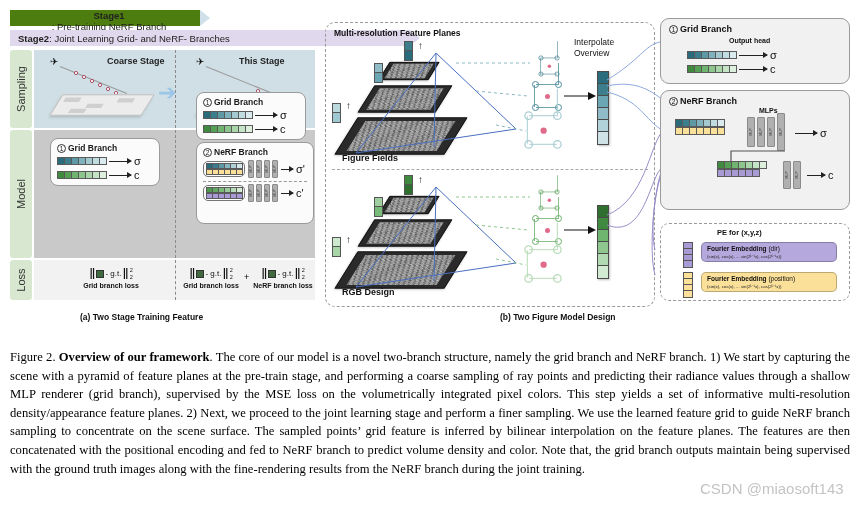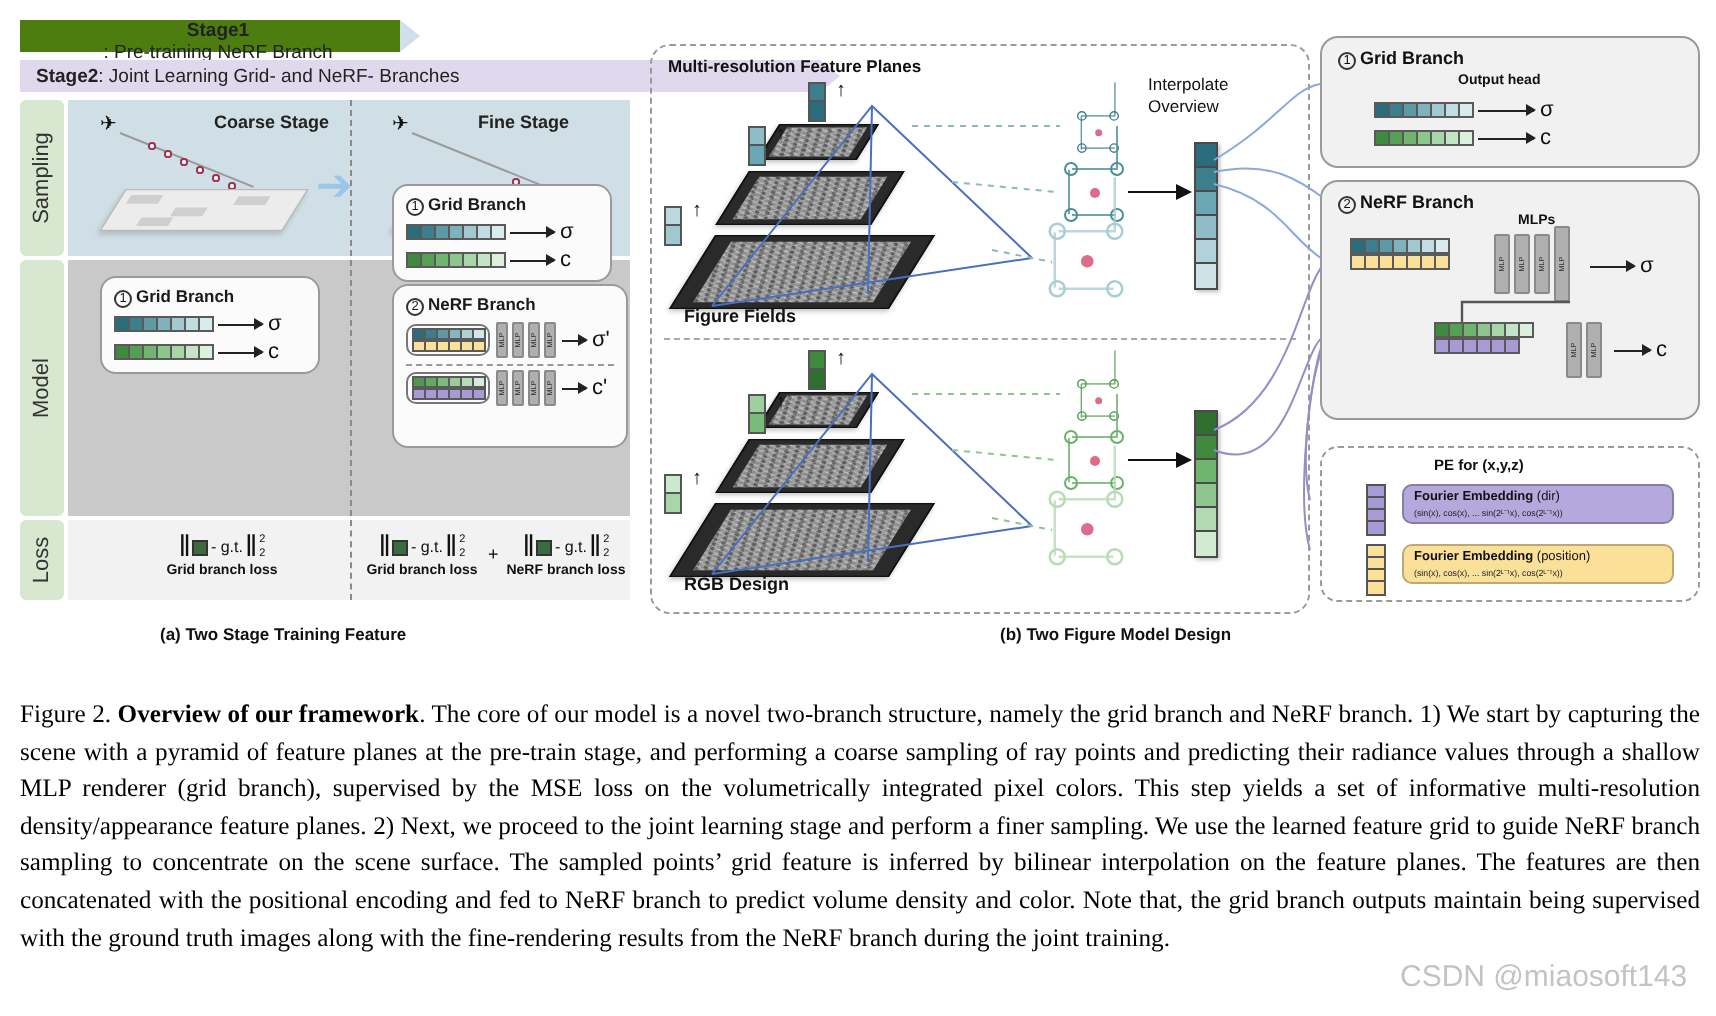--- a/index.html
+++ b/index.html
@@ -241,21 +241,21 @@
       <span>Model</span>
     </div>
     <div class="row-label-col" id="lbl-loss">
       <span>Loss</span>
     </div>
 
     <div class="band" id="band-sampling">
       <div class="divider-v"></div>
 
       <div class="stage-title" style="left:47px; top:6px;margin-left:26px;">Coarse Stage</div>
-      <div class="stage-title" style="left:205px; top:6px;">Fine Stage</div>
+      <div class="stage-title" style="left:205px; top:6px;">This Stage</div>
 
       <div class="scene" style="left:4px; top:4px;">
         <div class="drone" style="left:12px; top:2px;">✈</div>
         <div class="ray" style="left:22px; top:12px; width:72px; transform:rotate(22deg);"></div>
         <div class="sample-dot" style="left:36px; top:17px;"></div>
         <div class="sample-dot" style="left:44px; top:21px;"></div>
         <div class="sample-dot" style="left:52px; top:25px;"></div>
         <div class="sample-dot" style="left:60px; top:29px;"></div>
         <div class="sample-dot" style="left:68px; top:33px;"></div>
         <div class="sample-dot" style="left:76px; top:37px;"></div>

